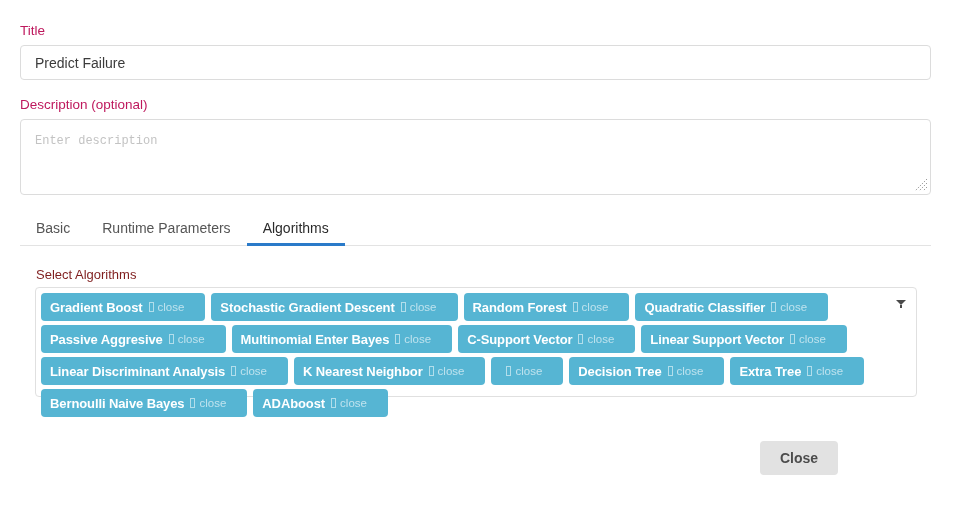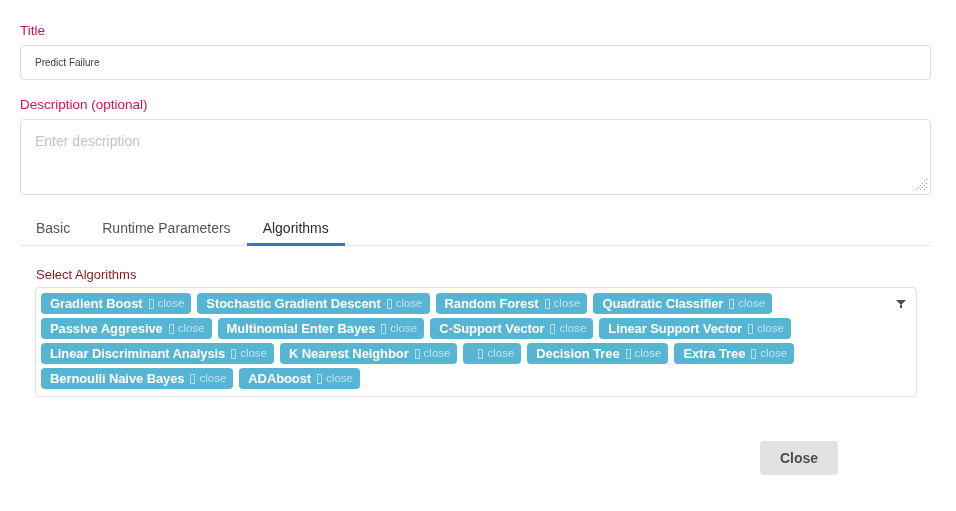--- a/index.html
+++ b/index.html
@@ -32,21 +32,21 @@
     white-space: nowrap;
   }
 
   .text-input {
     position: absolute;
     box-sizing: border-box;
     border: 1px solid #dcdcdc;
     border-radius: 4px;
     background: #ffffff;
     font-family: "Liberation Sans", sans-serif;
-    font-size: 10px;
+    font-size: 14px;
     color: #3b3b3b;
     padding: 0 14px;
     outline: none;
   }
 
   .textarea-wrap {
     position: absolute;
     box-sizing: border-box;
     border: 1px solid #dcdcdc;
     border-radius: 4px;
@@ -54,22 +54,22 @@
     overflow: hidden;
   }
   .textarea-wrap textarea {
     box-sizing: border-box;
     width: 100%;
     height: 100%;
     border: 0;
     outline: none;
     resize: none;
     background: transparent;
-    font-family: Liberation Sans, sans-serif;
-    font-size: 14px;
+    font-family: Liberation Mono, monospace;
+    font-size: 12px;
     color: #0f172a;
     padding: 12px 14px;
     line-height: 18px;
   }
   .textarea-wrap textarea::placeholder {
     color: #c3c3c3;
   }
   .resize-grip {
     position: absolute;
     right: 2px;
@@ -140,22 +140,22 @@
     flex-wrap: wrap;
     align-content: flex-start;
     gap: 4px 6px;
     width: 855px;
   }
   .tag {
     display: inline-flex;
     align-items: center;
     background: #56b5d3;
     border-radius: 4px;
-    height: 21px;
-    padding: 0 7px 0 9px;
+    height: 28px;
+    padding: 0 21px 0 9px;
     cursor: default;
     white-space: nowrap;
   }
   .tag-label {
     font-size: 13px;
     font-weight: bold;
     color: #ffffff;
     line-height: 21px;
     letter-spacing: -0.1px;
   }

